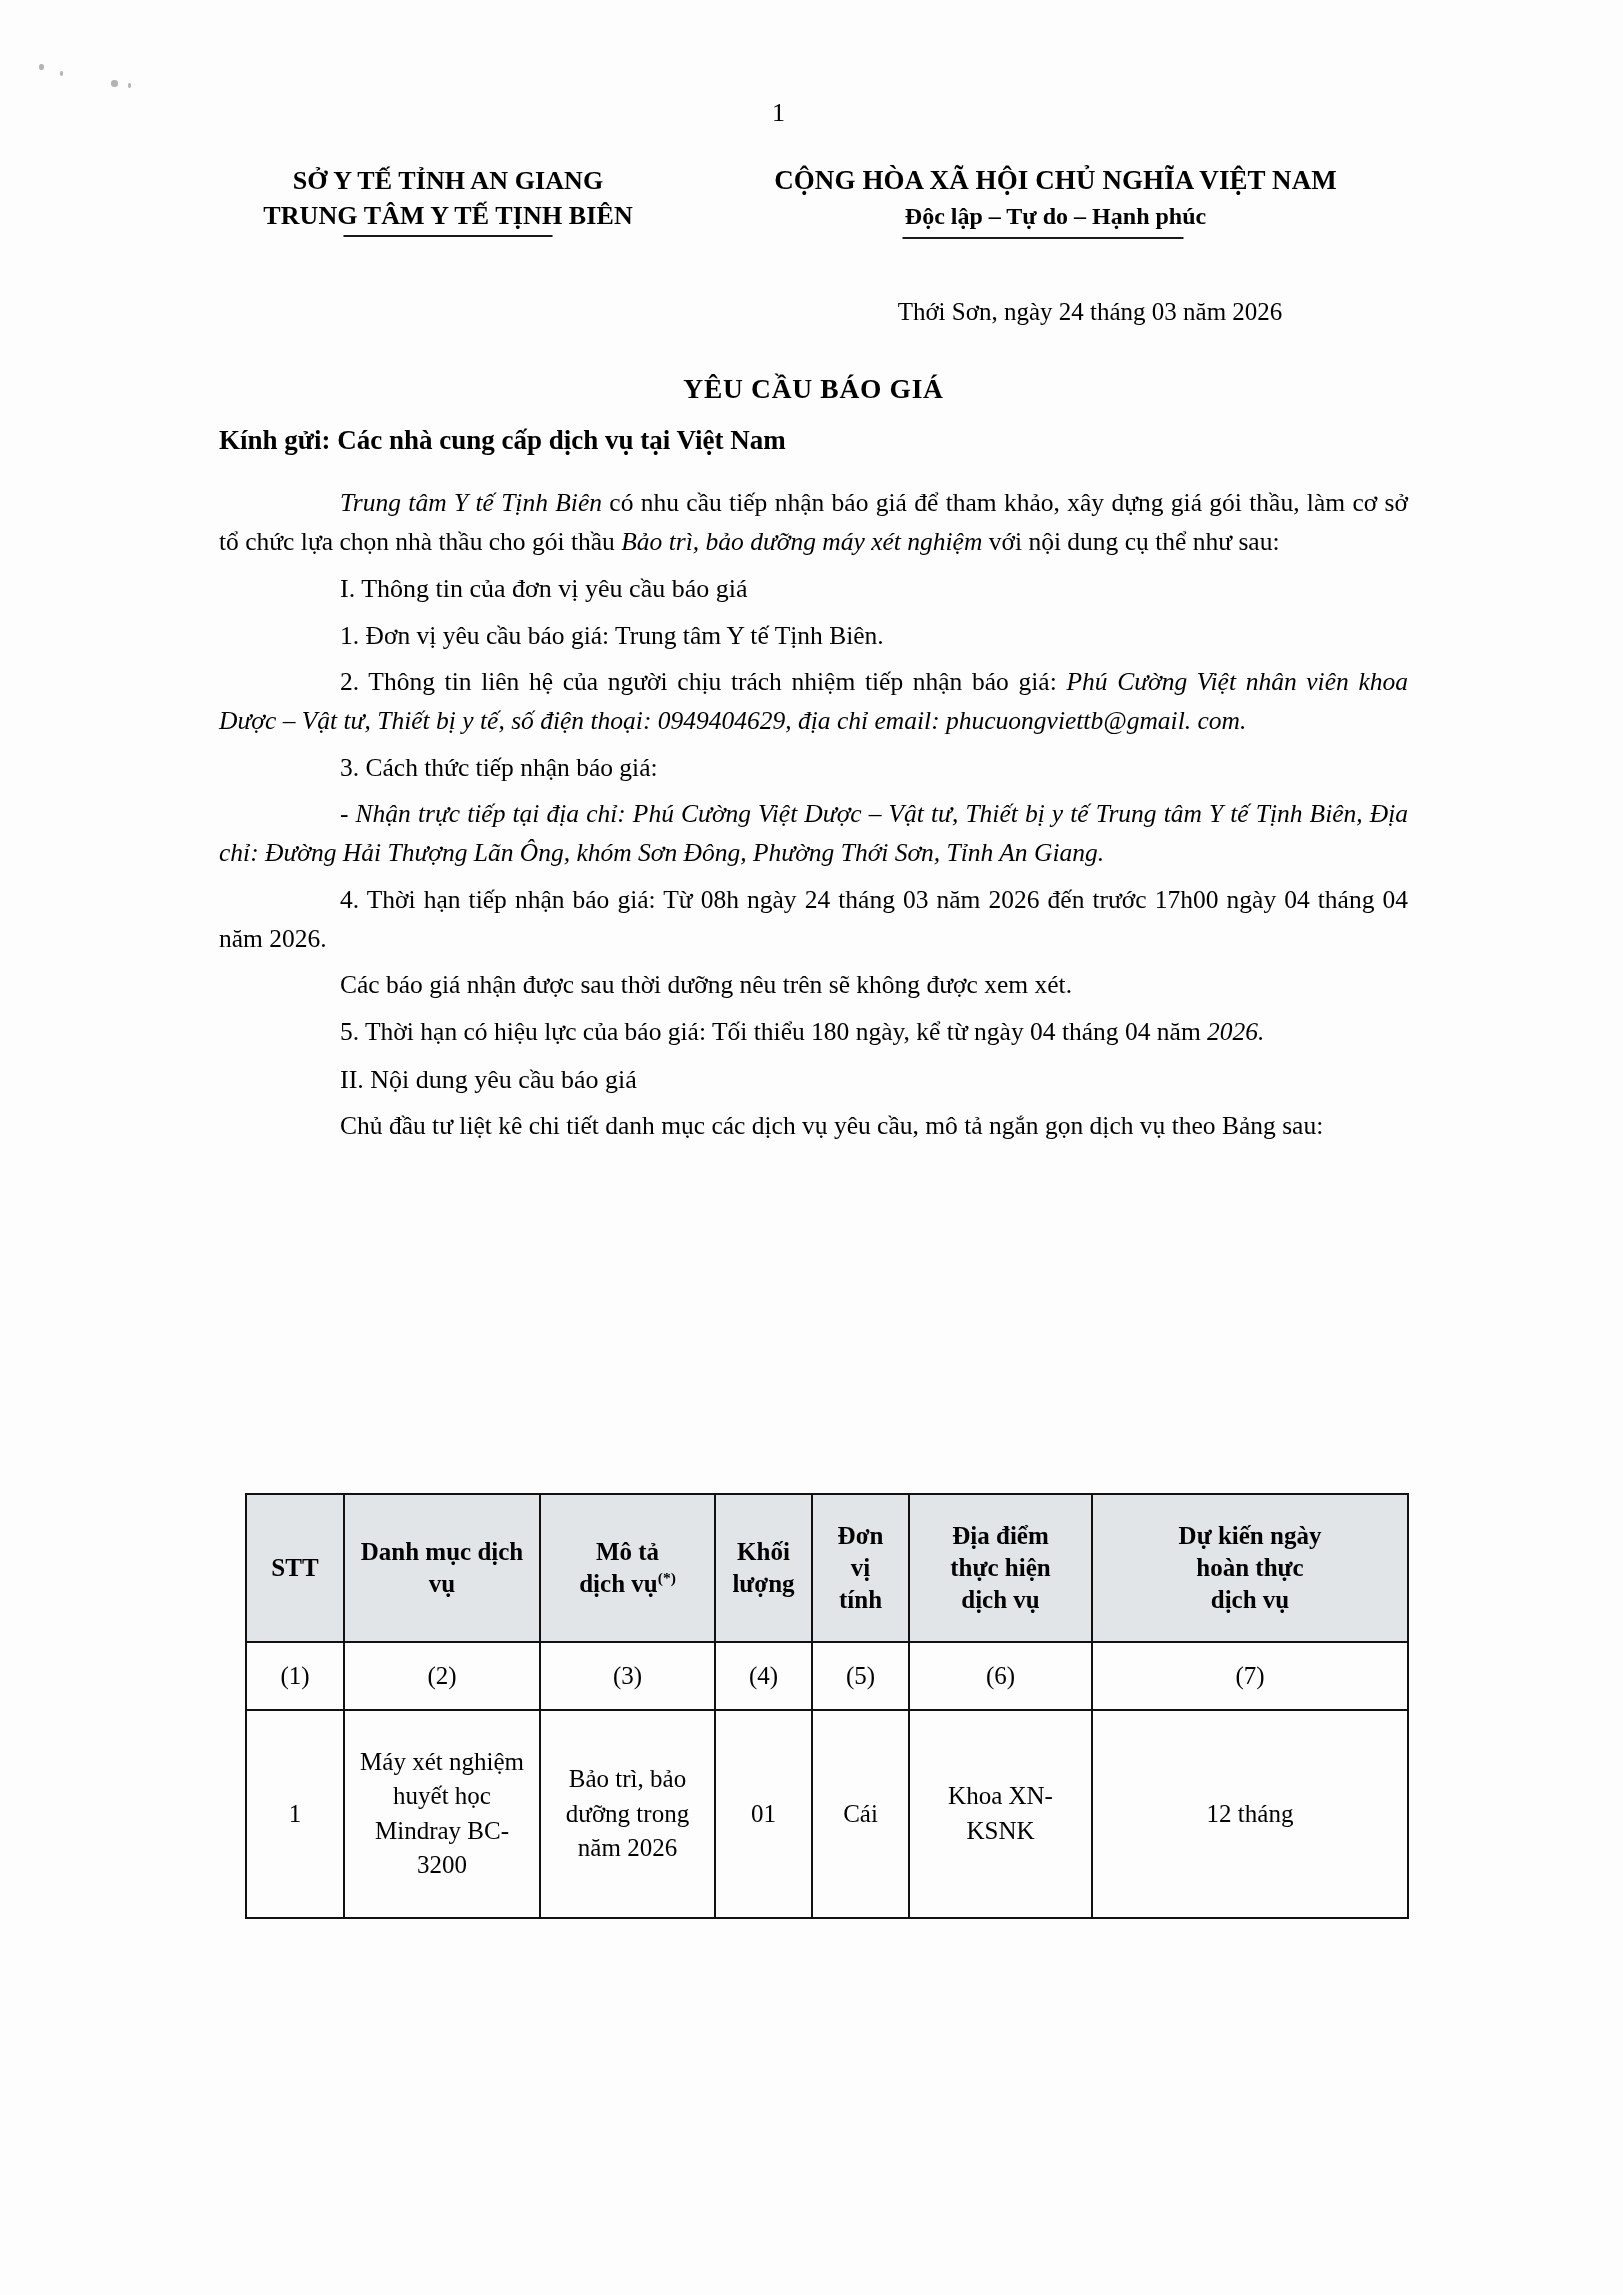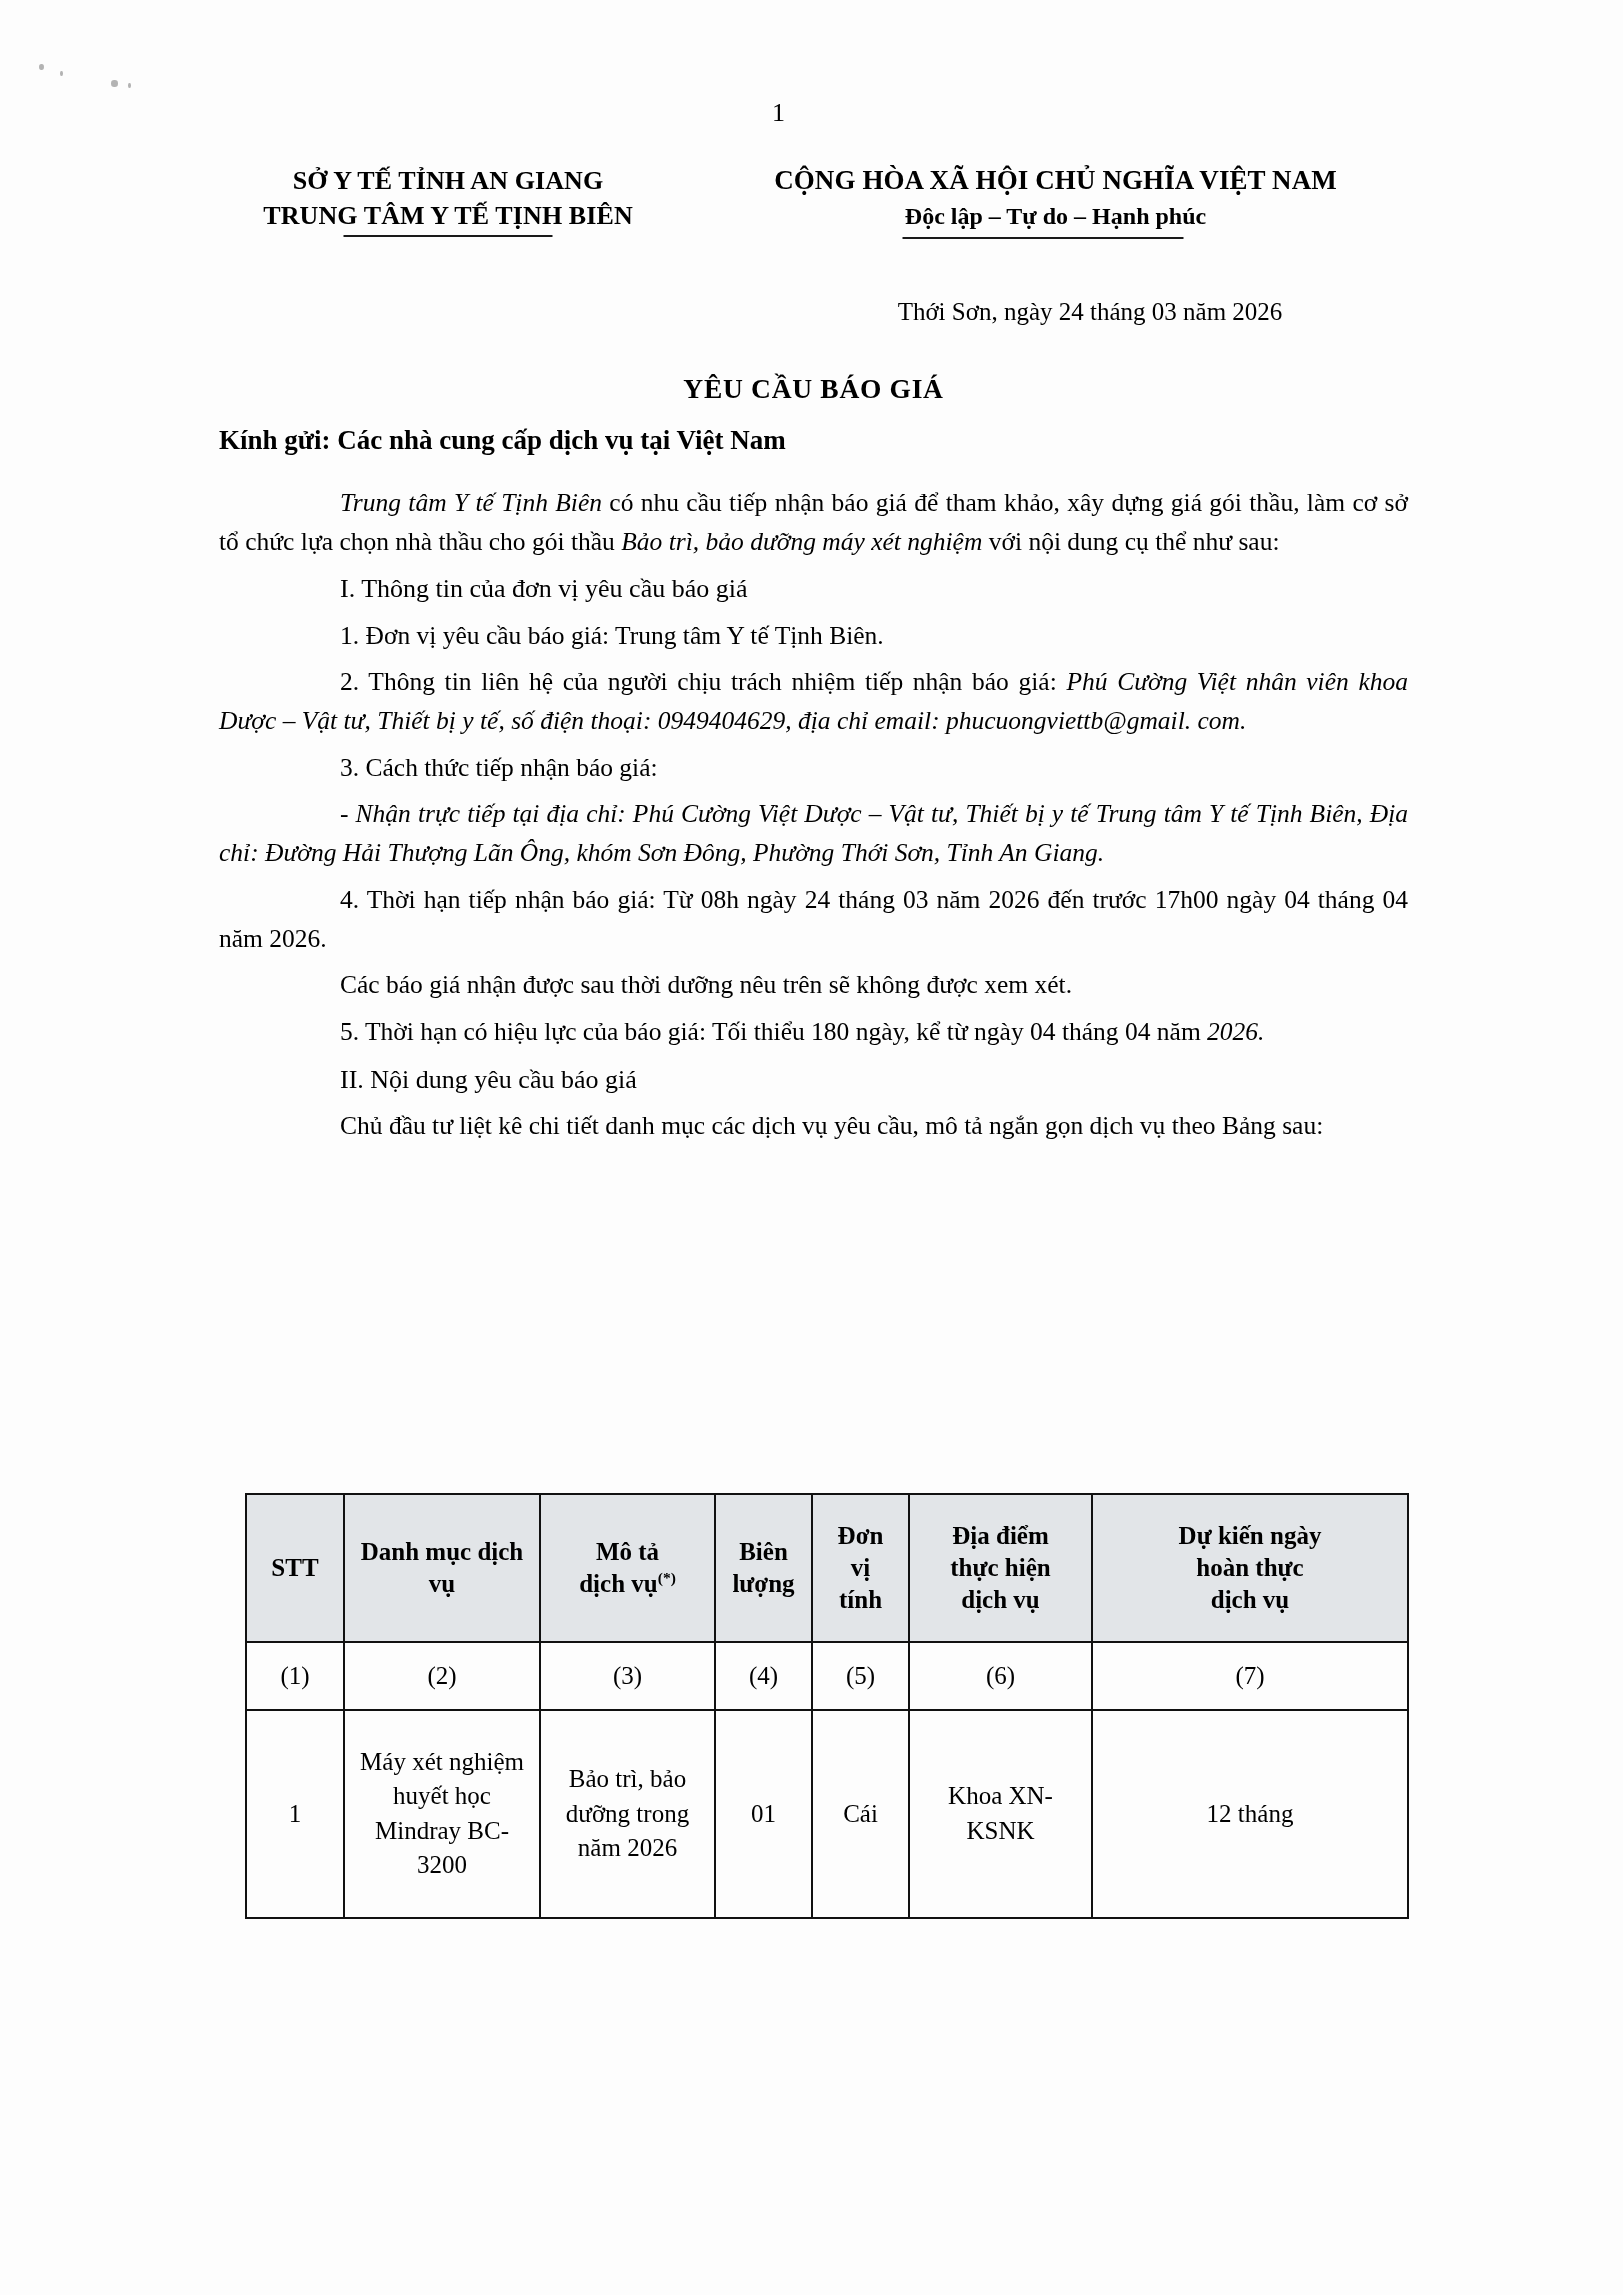--- a/index.html
+++ b/index.html
@@ -260,21 +260,21 @@
         <tr>
           <th>STT</th>
           <th>
             <span>Danh mục dịch vụ</span>
           </th>
           <th>
             <span>Mô tả</span><br>
             <span>dịch vụ</span><sup>(*)</sup>
           </th>
           <th>
-            <span>Biên</span><br>
+            <span>Khối</span><br>
             <span>lượng</span>
           </th>
           <th>
             <span>Đơn</span><br>
             <span>vị</span><br>
             <span>tính</span>
           </th>
           <th>
             <span>Địa điểm</span><br>
             <span>thực hiện</span><br>

